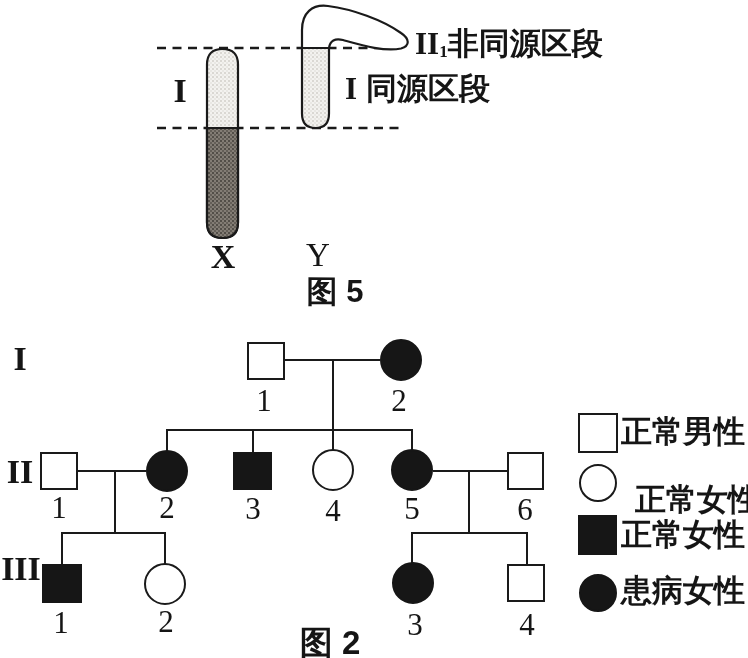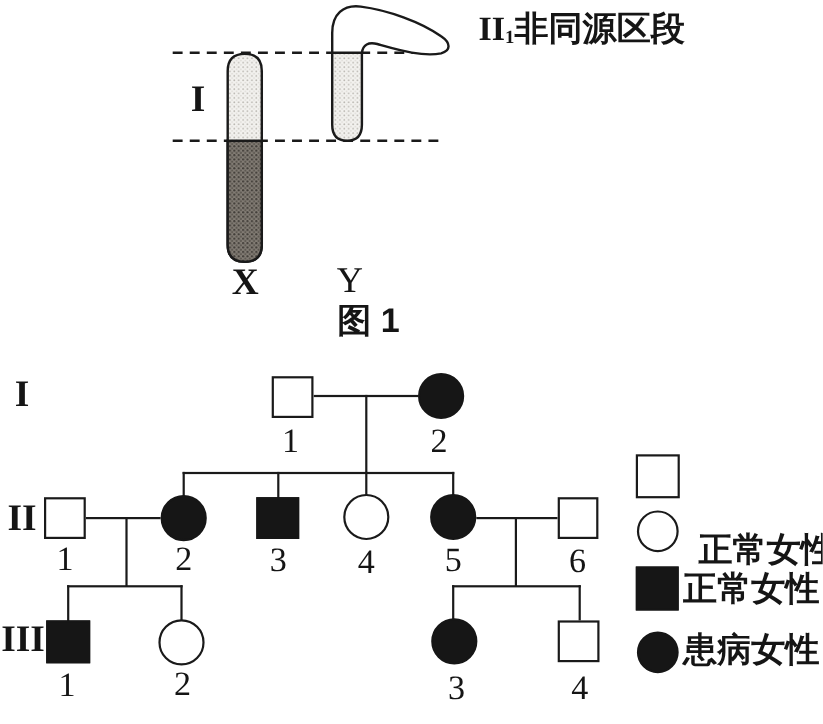--- a/index.html
+++ b/index.html
@@ -58,33 +58,36 @@
     <path d="M 302,48 L 329,48 L 329,113.5 Q 329,128 315.5,128 Q 302,128 302,113.5 Z" fill="url(#lightDots)" stroke="#1a1a1a" stroke-width="2.2"></path>
 
     <path d="M 207,64.5 Q 207,49 222.5,49 Q 238,49 238,64.5 L 238,222.5
              Q 238,238 222.5,238 Q 207,238 207,222.5 Z" fill="url(#lightDots)" stroke="#1a1a1a" stroke-width="2.2"></path>
 
     <path d="M 207,128 L 238,128 L 238,222.5 Q 238,238 222.5,238 Q 207,238 207,222.5 Z" fill="url(#darkDots)" stroke="#1a1a1a" stroke-width="2.2"></path>
   </svg>
 
   <div class="serifbold" style="left:160px;top:74px;">I</div>
 
-  <div class="cjk" style="left:415px;top:10px;margin-left:20px;">
+  <div class="cjk" style="left:415px;top:28px;">
     <span class="roman">II</span><span class="subnum">1</span><span>非同源区段</span>
   </div>
 
+  <div class="cjk" style="left:345px;top:73px;">
+    <span class="roman homolog-gap">I</span><span>同源区段</span>
+  </div>
 
 
   <div class="serifbold" style="left:203px;top:240px;">X</div>
   <div class="serifreg" style="left:298px;top:239px;">Y</div>
-  <div class="caption" style="left:295px;top:276px;">图 1</div>
+  <div class="caption" style="left:295px;top:276px;">图 5</div>
 
   <div class="gen" style="left:0px;top:342px;">I</div>
   <div class="gen" style="left:0px;top:455px;">II</div>
-  <div class="gen" style="left:1px;top:565px;">III</div>
+  <div class="gen" style="left:1px;top:552px;">III</div>
 
   <div class="hline" style="left:285px;top:359px;width:95px;"></div>
   <div class="vline" style="left:332px;top:359px;height:71px;"></div>
   <div class="hline" style="left:166px;top:429px;width:247px;"></div>
   <div class="vline" style="left:166px;top:429px;height:23px;"></div>
   <div class="vline" style="left:252px;top:429px;height:24px;"></div>
   <div class="vline" style="left:332px;top:429px;height:22px;"></div>
   <div class="vline" style="left:411px;top:429px;height:22px;"></div>
   <div class="hline" style="left:78px;top:470px;width:68px;"></div>
   <div class="vline" style="left:114px;top:470px;height:63px;"></div>
@@ -118,21 +121,23 @@
   <div class="sq filled" style="left:42px;top:564px;width:40px;height:39px;"></div>
   <div class="circ" style="left:144px;top:563px;width:42px;height:42px;"></div>
   <div class="circ filled" style="left:392px;top:562px;width:42px;height:42px;"></div>
   <div class="sq" style="left:507px;top:564px;width:38px;height:38px;"></div>
   <div class="num" style="left:41px;top:607px;">1</div>
   <div class="num" style="left:146px;top:606px;">2</div>
   <div class="num" style="left:395px;top:609px;">3</div>
   <div class="num" style="left:507px;top:609px;">4</div>
 
   <div class="sq" style="left:578px;top:413px;width:40px;height:40px;"></div>
+  <div class="cjk" style="left:621px;top:416px;">正常男性</div>
   <div class="circ" style="left:579px;top:464px;width:38px;height:38px;"></div>
   <div class="cjk" style="left:635px;top:468px;margin-top:16px;">正常女性</div>
   <div class="sq filled" style="left:578px;top:515px;width:39px;height:40px;"></div>
   <div class="cjk" style="left:621px;top:519px;">正常女性</div>
   <div class="circ filled" style="left:579px;top:574px;width:38px;height:38px;"></div>
   <div class="cjk" style="left:621px;top:575px;">患病女性</div>
 
+  <div class="caption" style="left:290px;top:626px;font-size:33px;">图 2</div>
 
 </div>
 
 </body></html>

